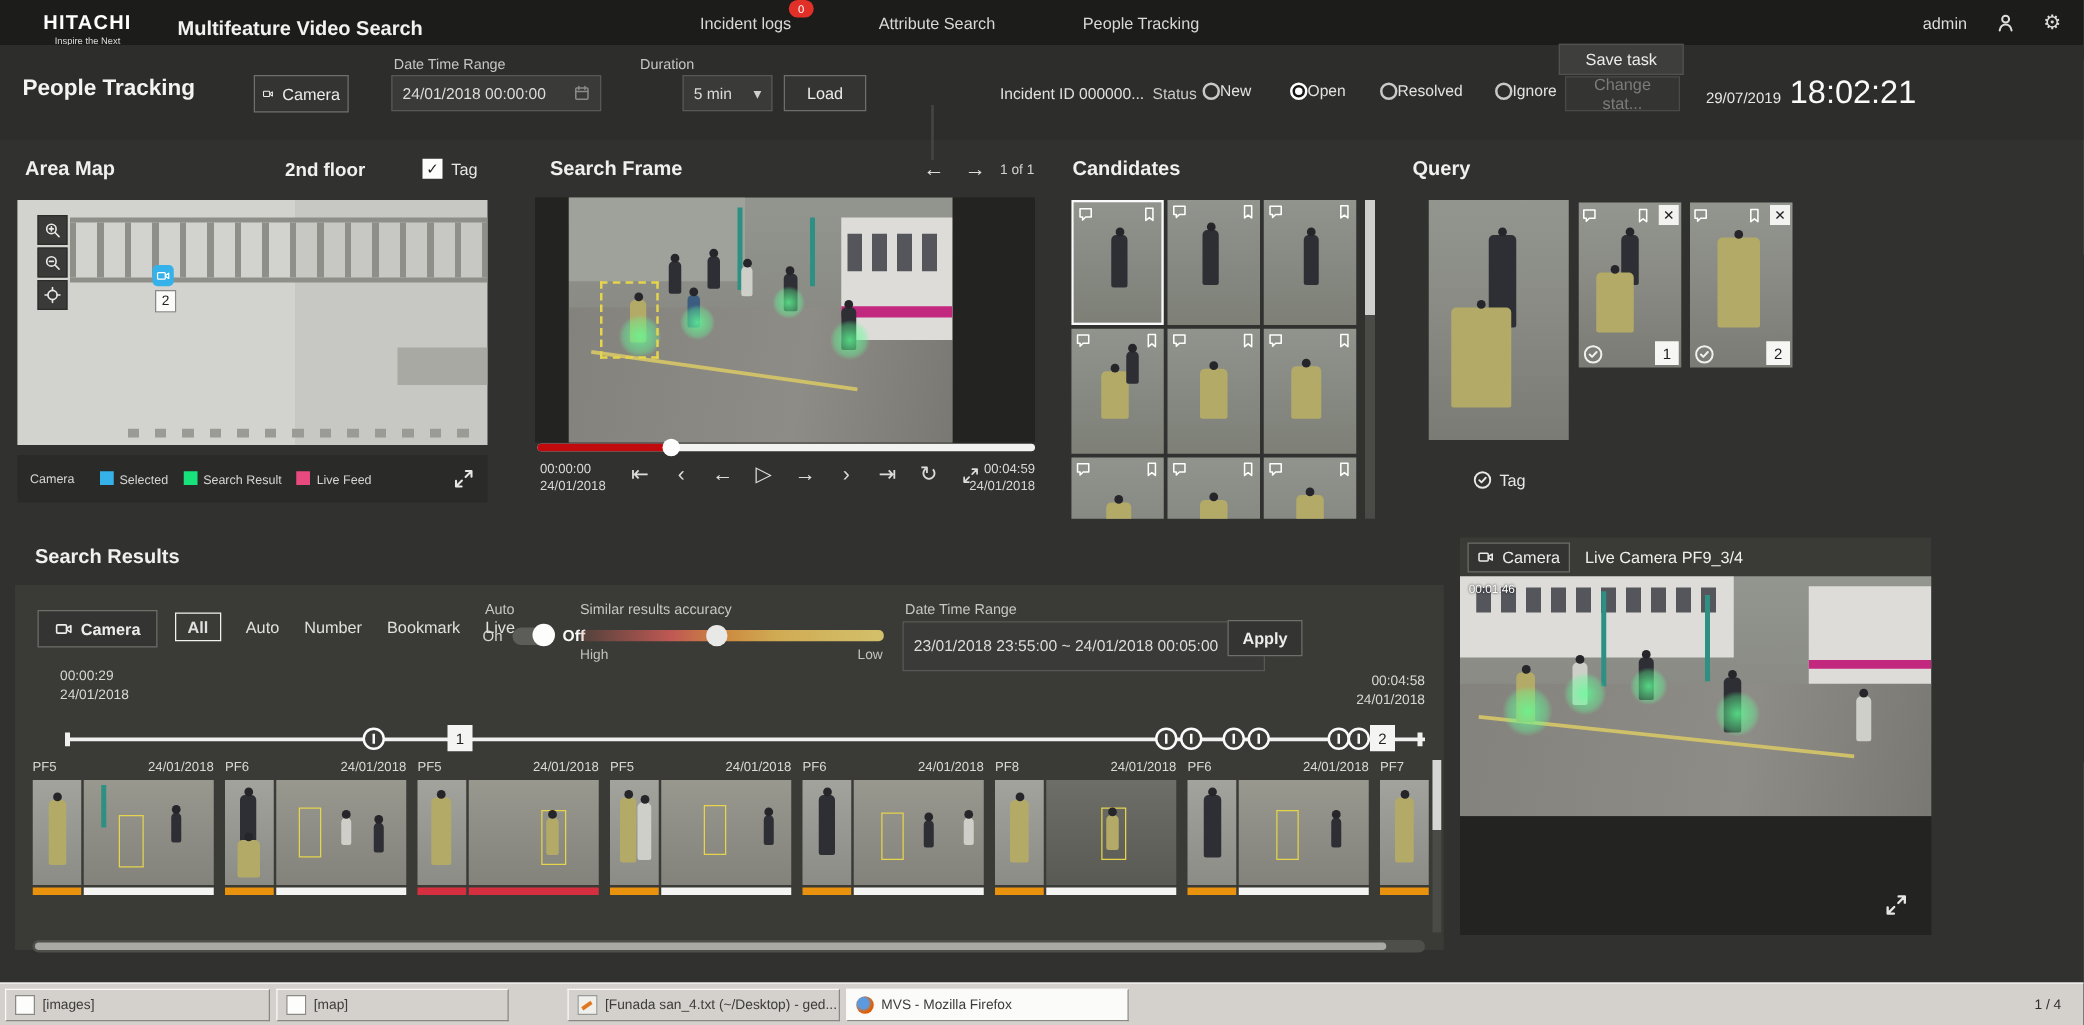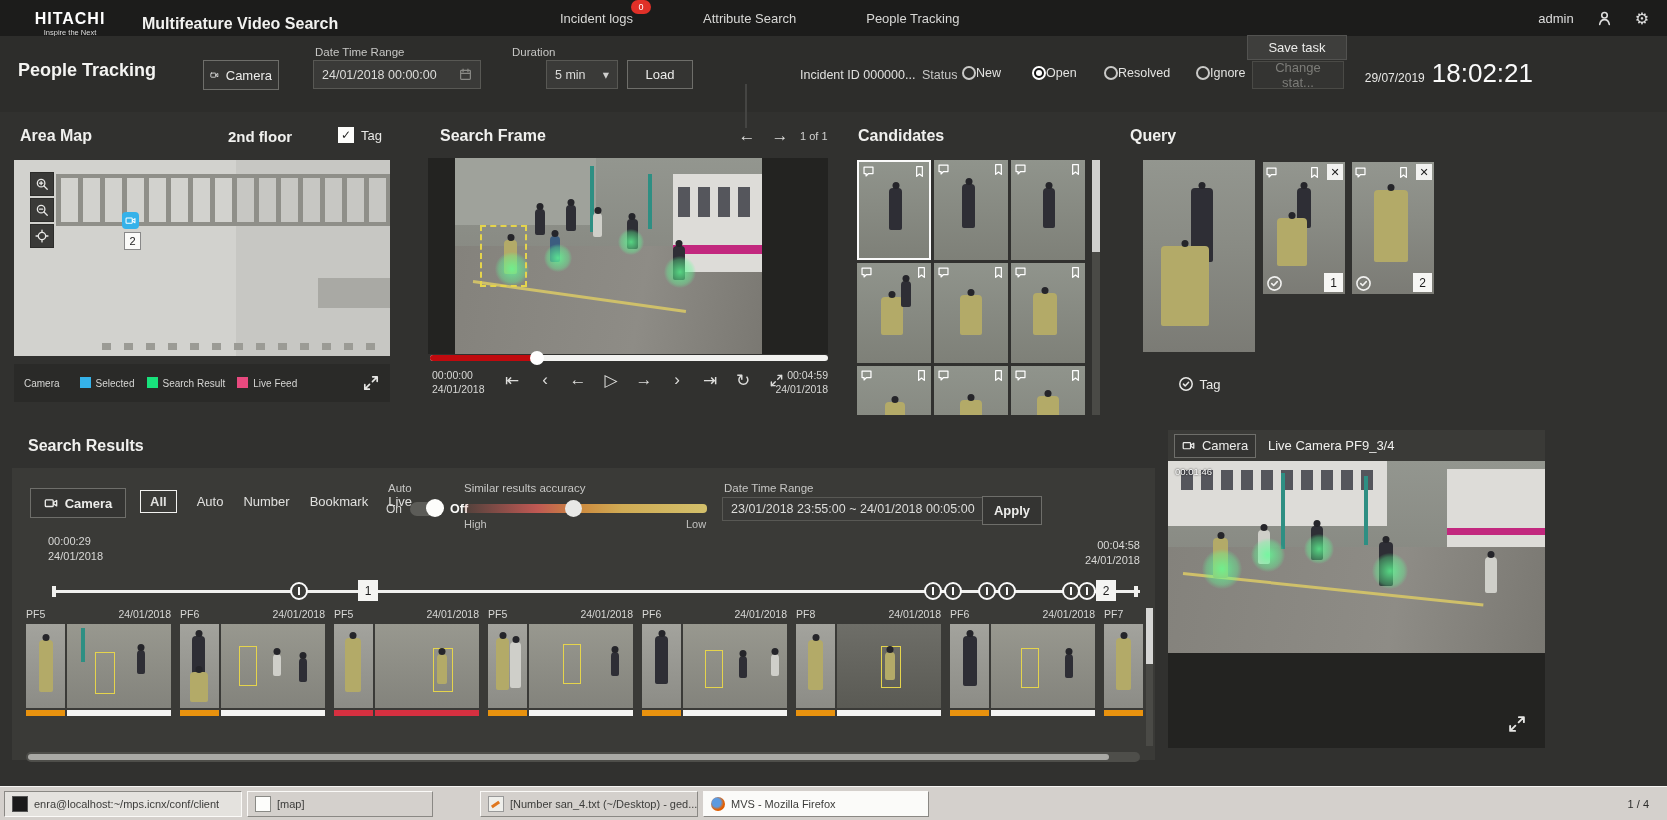--- a/index.html
+++ b/index.html
@@ -554,21 +554,21 @@
     </div>
 
     <div class="lbl abs" style="left:452px;top:14px;">Similar results accuracy</div>
     <div class="slider abs" style="left:452px;top:36px;width:243px;">
       <span class="sknob"></span>
     </div>
     <div class="hl abs" style="left:452px;top:50px;">High</div>
     <div class="hl abs" style="left:674px;top:50px;">Low</div>
 
     <div class="lbl abs" style="left:712px;top:14px;">Date Time Range</div>
-    <div class="input abs" style="left:710px;top:29px;width:290px;height:24px;text-align:center;">
+    <div class="input abs" style="left:710px;top:29px;width:290px;height:40px;text-align:center;">
       <span>23/01/2018 23:55:00 ~ 24/01/2018 00:05:00</span>
       <svg class="ic" width="13" height="13" style="color:#8a8a86">
           <use href="#ic-cal"></use>
         </svg>
     </div>
     <button class="btn abs" style="left:970px;top:28px;width:60px;height:29px;font-weight:bold;">Apply</button>
 
     <div class="abs sf-ts" style="left:36px;top:66px;font-size:11px;">
       <div>00:00:29</div>
       <div>24/01/2018</div>
@@ -788,31 +788,31 @@
     <span class="gcircle" style="left:54%;top:48%;width:36px;height:36px;"></span>
     <span class="overlaytime">00:01:46</span>
   </div>
   <div class="livelower">
     <span class="expandbtn abs" style="right:18px;bottom:14px;"><svg class="ic" width="20" height="20">
           <use href="#ic-expand"></use>
         </svg></span>
   </div>
 
   <footer class="taskbar">
-    <div class="task pressed" style="width:238px;">
-      <span class="ticon term"></span>
-      <span>enra@localhost:~/mps.icnx/conf/client</span>
+    <div class="task" style="width:212px;">
+      <span class="ticon page"></span>
+      <span>[images]</span>
     </div>
     <div class="task" style="width:186px;">
       <span class="ticon page"></span>
       <span>[map]</span>
     </div>
     <div class="task" style="width:218px;margin-left:42px;">
       <span class="ticon gedit"></span>
-      <span>[Number san_4.txt (~/Desktop) - ged...</span>
+      <span>[Funada san_4.txt (~/Desktop) - ged...</span>
     </div>
     <div class="task activewin" style="width:226px;">
       <span class="ticon ff"></span>
       <span>MVS - Mozilla Firefox</span>
     </div>
     <span class="workspace">1 / 4</span>
   </footer>
 
 </div>
 

